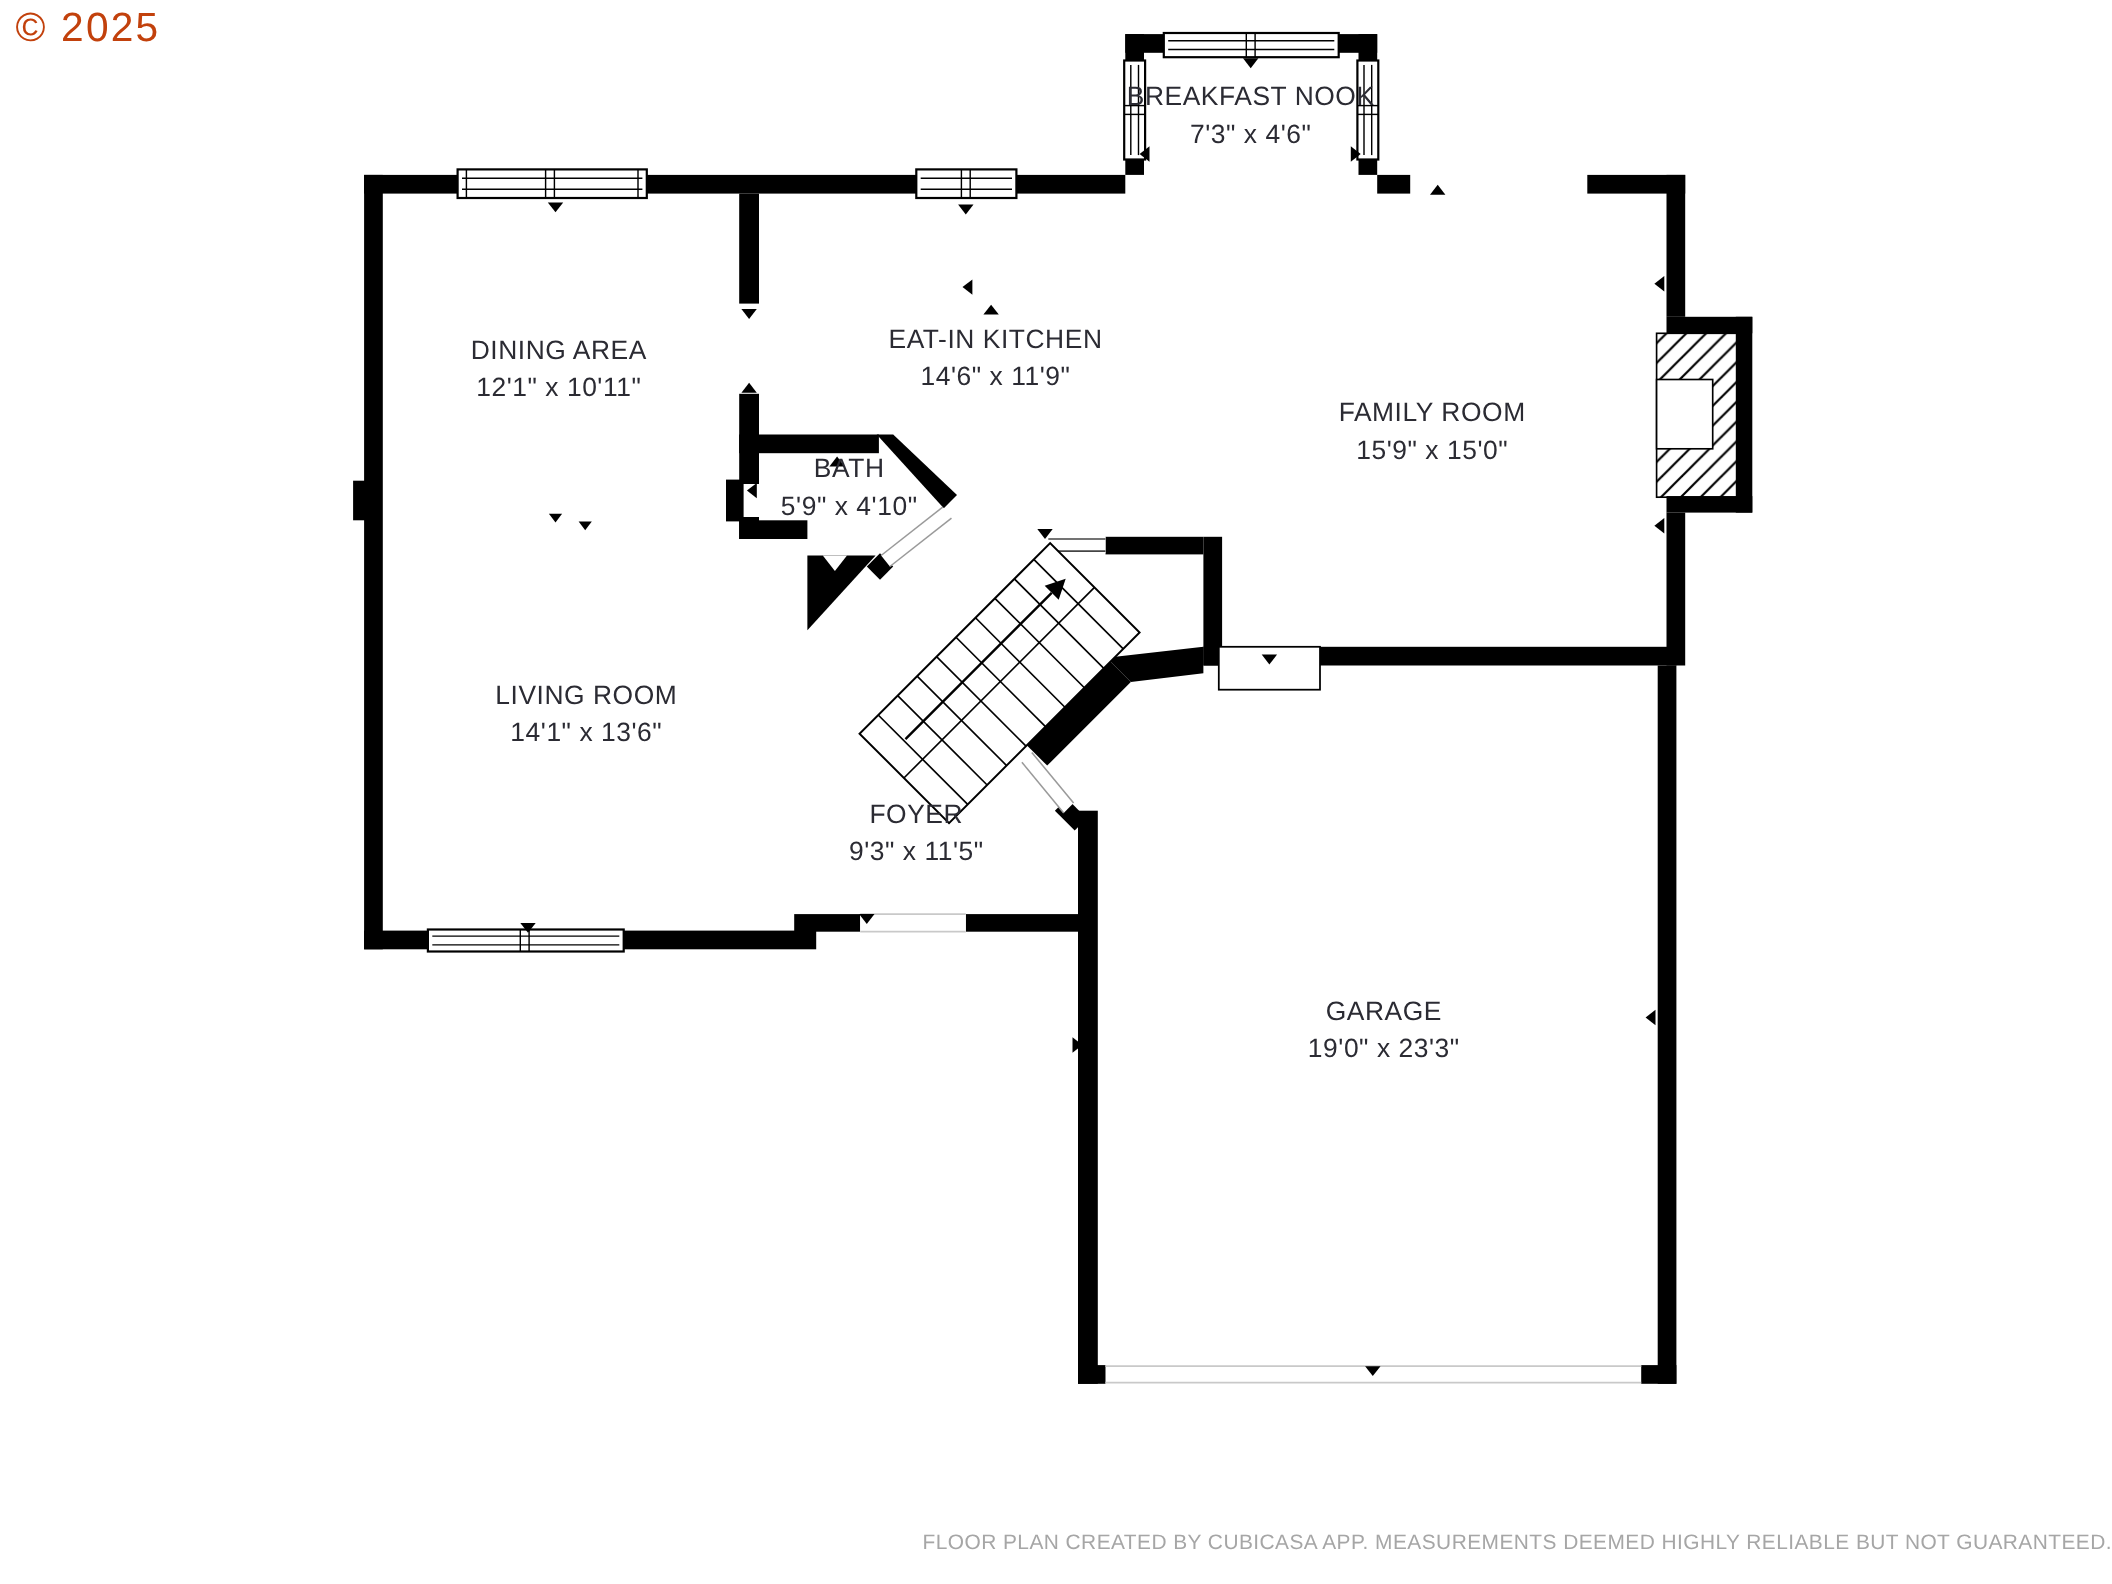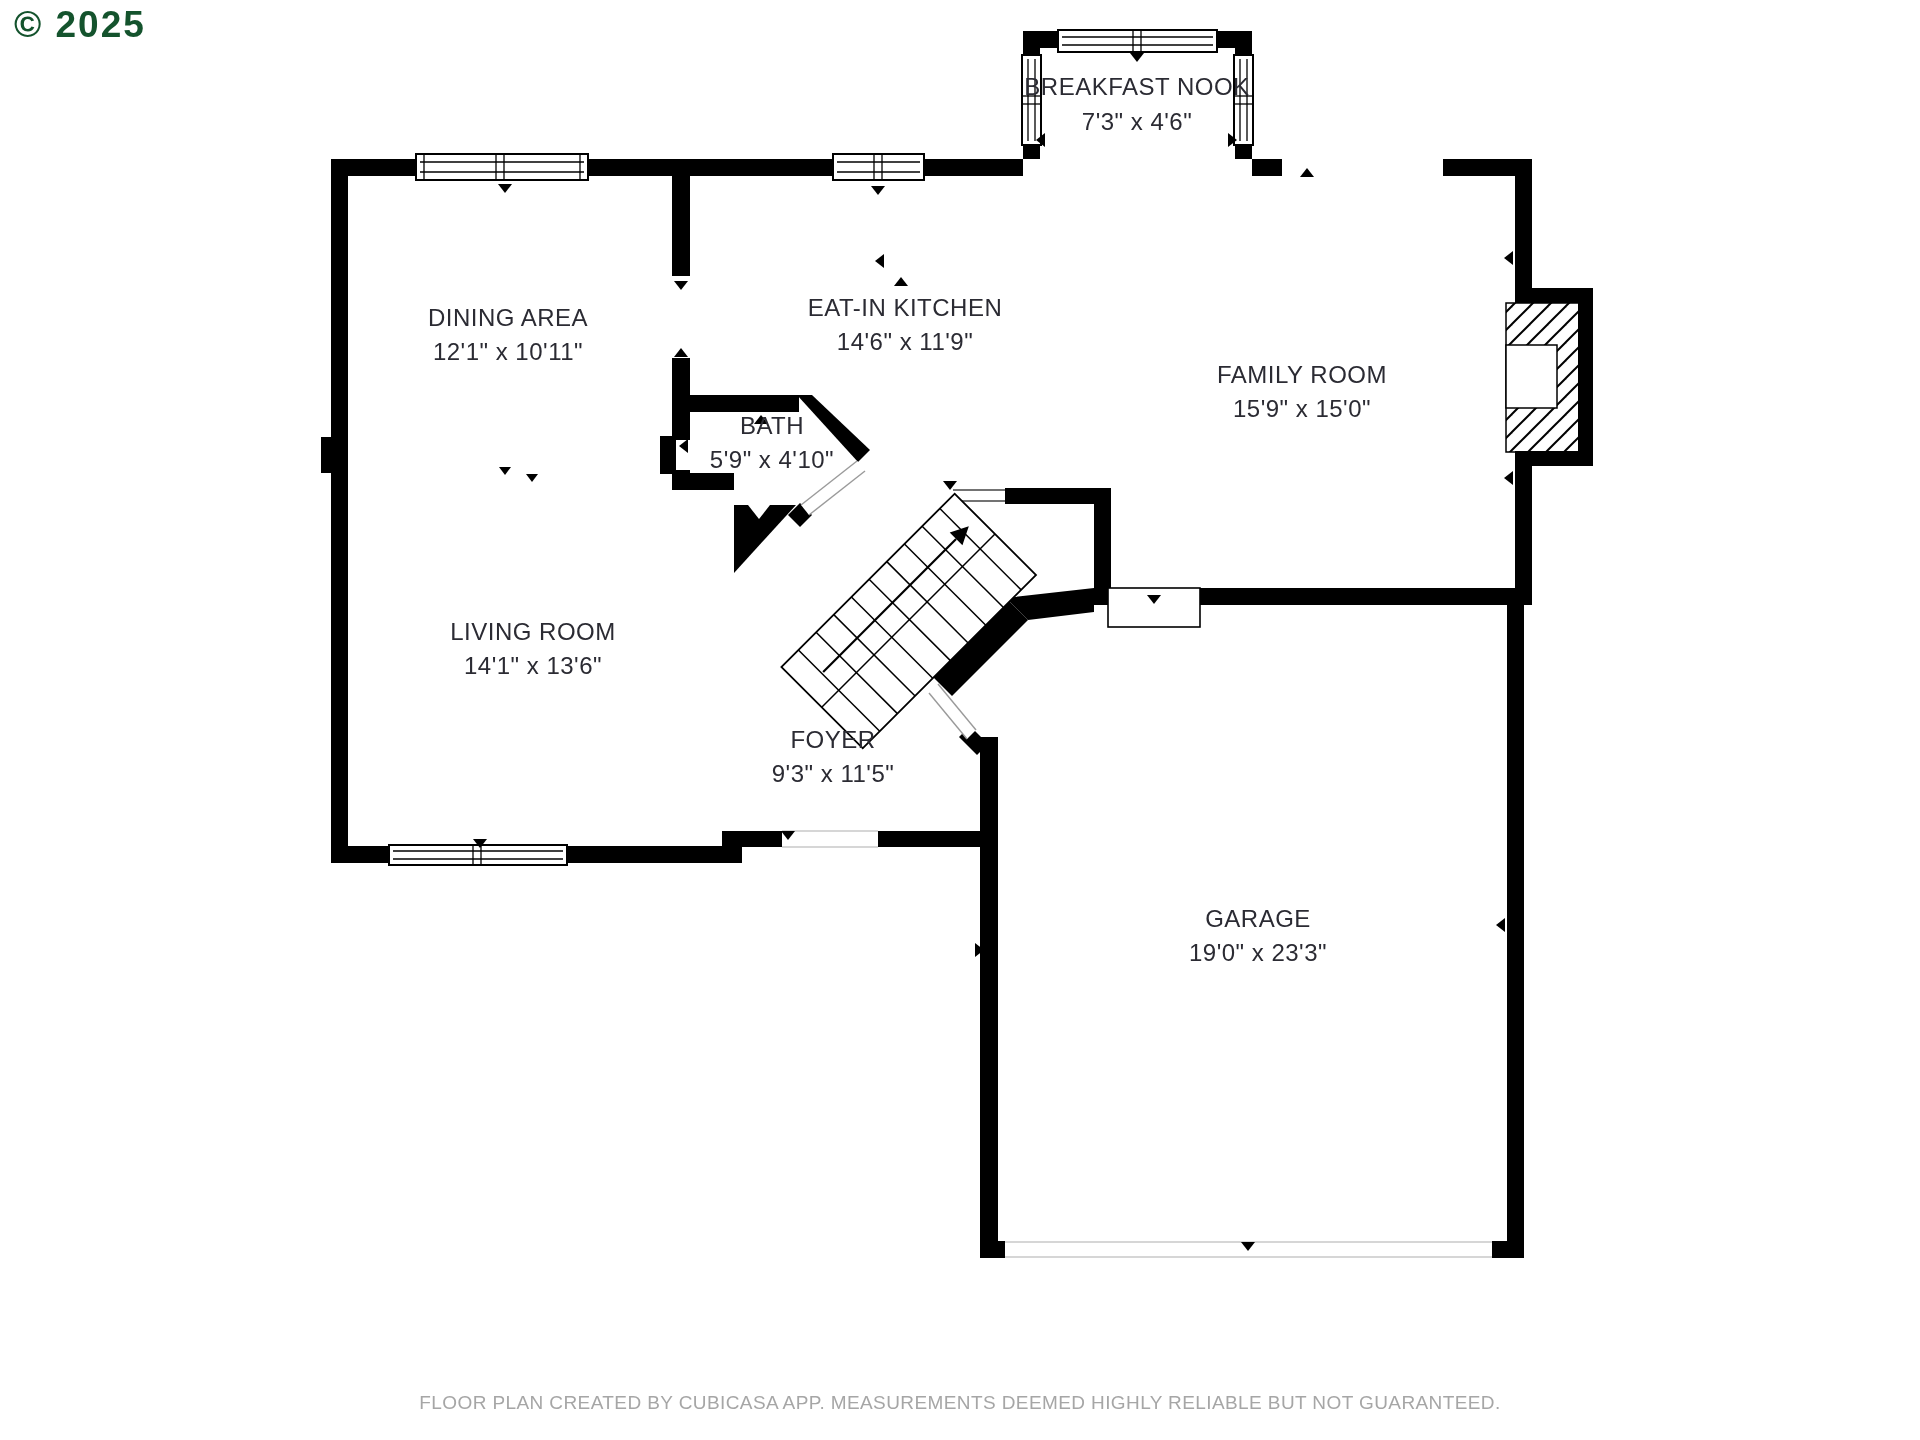--- a/index.html
+++ b/index.html
@@ -15,23 +15,23 @@
   .door-rect{fill:#ffffff;stroke:#000000;stroke-width:1.6;}
   .stair-box{fill:#ffffff;stroke:#000000;stroke-width:1.8;}
   .stair-line{stroke:#000000;stroke-width:1.5;fill:none;}
   .stair-arrow{stroke:#000000;stroke-width:2.2;fill:none;}
   .tri{fill:#000000;stroke:none;}
   .rail{stroke:#444444;stroke-width:1.5;fill:none;}
   .hatch-rect{stroke:#000000;stroke-width:1.5;}
   .firebox{fill:#ffffff;stroke:#000000;stroke-width:1.5;}
   .room-name,.room-dims{font-family:"Liberation Sans",sans-serif;font-size:24px;
         fill:#2b2b33;letter-spacing:0.5px;}
-  .copyright{position:absolute;left:14px;top:4px;font-size:37px;color:#14532d;
-        letter-spacing:2px;font-weight:bold;}
-  .footer{position:absolute;left:0;top:1392px;width:100%;text-align:center;
+  .copyright{position:absolute;left:14px;top:4px;font-size:37px;color:#c2410c;
+        letter-spacing:2px;}
+  .footer{position:absolute;left:0;top:1392px;width:100%;text-align:right;
         font-size:19px;color:#a6a6a6;letter-spacing:0.4px;}
 </style>
 </head>
 <body>
 
 <div class="page">
 
   <div class="copyright">© 2025</div>
 
   <svg class="plan-svg" width="1920" height="1440" viewBox="0 0 1920 1440">

